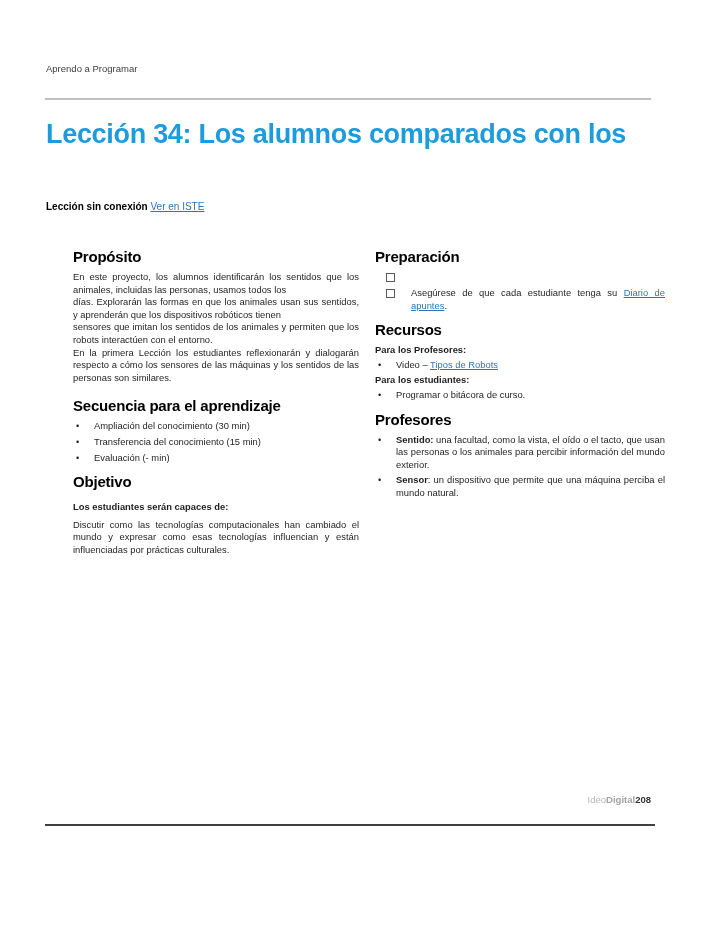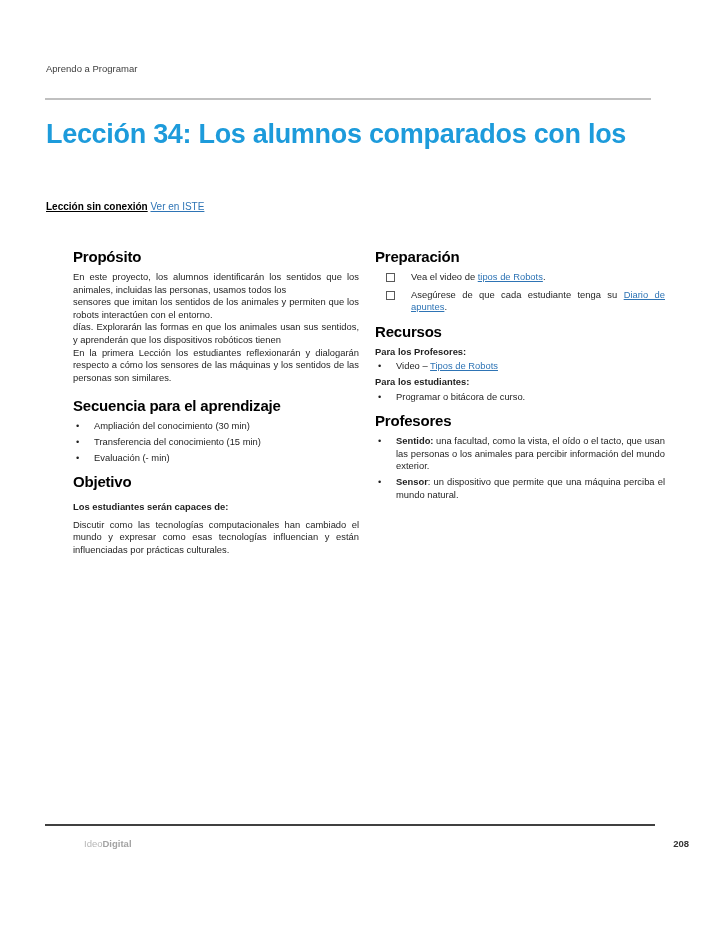--- a/index.html
+++ b/index.html
@@ -20,21 +20,21 @@
     position:absolute;left:45px;top:98px;width:606px;height:2px;background:#c0c0c0;
   }
   .doc-title{
     position:absolute;left:46px;top:116px;width:615px;margin:0;
     font-size:27px;line-height:37px;font-weight:bold;color:var(--title-blue);
     letter-spacing:-0.3px;
   }
   .subtitle{
     position:absolute;left:46px;top:201px;font-size:10px;
   }
-  .subtitle .lbl{font-weight:bold;color:#000;text-decoration:underline;}
+  .subtitle .lbl{font-weight:bold;color:#000;}
   a.link{color:var(--link-blue);text-decoration:underline;cursor:pointer;}
   .columns{position:absolute;left:46px;top:248px;width:619px;}
   .col{position:absolute;top:0;font-size:9.4px;line-height:12.6px;}
   .col-left{left:0;width:286px;margin-left:27px;}
   .col-right{left:329px;width:290px;}
   h2{
     font-size:15px;line-height:18px;margin:0 0 5px 0;color:#000;font-weight:bold;
     letter-spacing:-0.2px;
   }
   .mt{margin-top:13px;}
@@ -48,22 +48,22 @@
   .check-item{display:flex;margin:0 0 5px 0;padding-left:11px;}
   .check-item .checkbox{
     flex:0 0 7px;width:7px;height:7px;border:1px solid #595959;margin-top:2px;margin-right:16px;
   }
   .check-item .ctext{flex:1;text-align:justify;}
   .lead{font-weight:bold;margin:10px 0 5px 0;}
   .bottom-rule{
     position:absolute;left:45px;top:824px;width:610px;height:2px;background:#404040;
   }
   .footer{
-    position:absolute;left:46px;top:838px;width:605px;font-size:9.5px;
-    display:flex;justify-content:space-between;align-items:baseline;margin-left:38px;
+    position:absolute;left:46px;top:794px;width:605px;font-size:9.5px;
+    display:flex;justify-content:flex-end;align-items:baseline;
   }
   .brand-light{color:#b5b5b5;}
   .brand-bold{color:#a3a3a3;font-weight:bold;}
   .page-num{color:#333;font-weight:600;}
 </style>
 </head>
 <body>
 
 <div class="running-header">Aprendo a Programar</div>
 <div class="top-rule"></div>
@@ -73,22 +73,22 @@
 <div class="subtitle">
   <span class="lbl">Lección sin conexión</span>
   <a class="link">Ver en ISTE</a>
 </div>
 
 <div class="columns">
 
   <div class="col col-left">
     <h2>Propósito</h2>
     <p class="seg">En este proyecto, los alumnos identificarán los sentidos que los animales, incluidas las personas, usamos todos los</p>
+    <p class="seg">días. Explorarán las formas en que los animales usan sus sentidos, y aprenderán que los dispositivos robóticos tienen</p>
     <p class="seg">sensores que imitan los sentidos de los animales y permiten que los robots interactúen con el entorno.</p>
-    <p class="seg">días. Explorarán las formas en que los animales usan sus sentidos, y aprenderán que los dispositivos robóticos tienen</p>
     <p class="seg">En la primera Lección los estudiantes reflexionarán y dialogarán respecto a cómo los sensores de las máquinas y los sentidos de las personas son similares.</p>
 
     <h2 class="mt">Secuencia para el aprendizaje</h2>
     <div class="bullet-item">
       <span class="bullet">•</span>
       <span class="btext">Ampliación del conocimiento (30 min)</span>
     </div>
     <div class="bullet-item">
       <span class="bullet">•</span>
       <span class="btext">Transferencia del conocimiento (15 min)</span>
@@ -100,21 +100,20 @@
 
     <h2 class="mt-sm">Objetivo</h2>
     <div class="lead">Los estudiantes serán capaces de:</div>
     <p class="seg">Discutir como las tecnologías computacionales han cambiado el mundo y expresar como esas tecnologías influencian y están influenciadas por prácticas culturales.</p>
   </div>
 
   <div class="col col-right">
     <h2>Preparación</h2>
     <div class="check-item">
       <span class="checkbox"></span>
-      <span class="ctext"><span>Vea el video de </span><a class="link">tipos de Robots</a><span>.</span></span>
     </div>
     <div class="check-item">
       <span class="checkbox"></span>
       <span class="ctext"><span>Asegúrese de que cada estudiante tenga su </span><a class="link">Diario de apuntes</a><span>.</span></span>
     </div>
 
     <h2 class="mt-sm">Recursos</h2>
     <div class="bold-line">Para los Profesores:</div>
     <div class="bullet-item">
       <span class="bullet">•</span>

